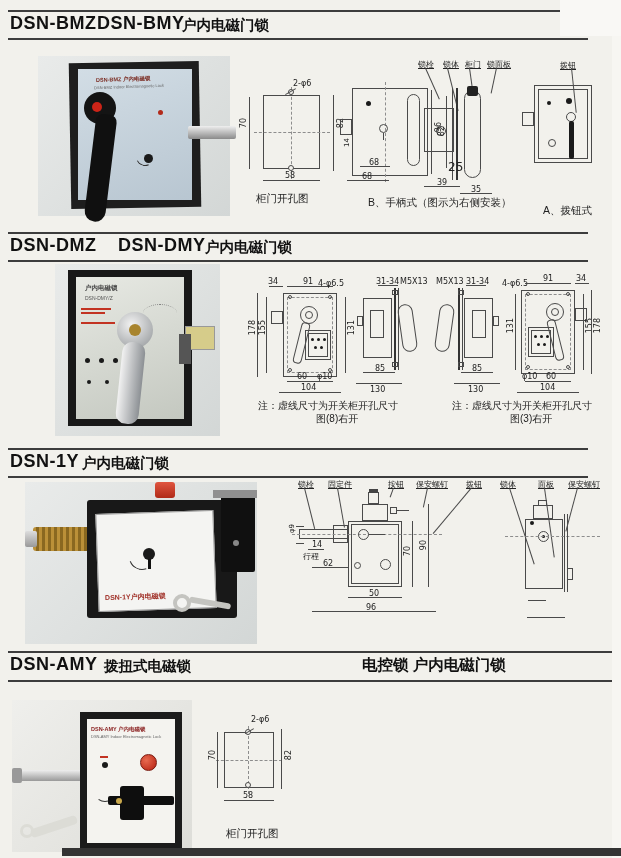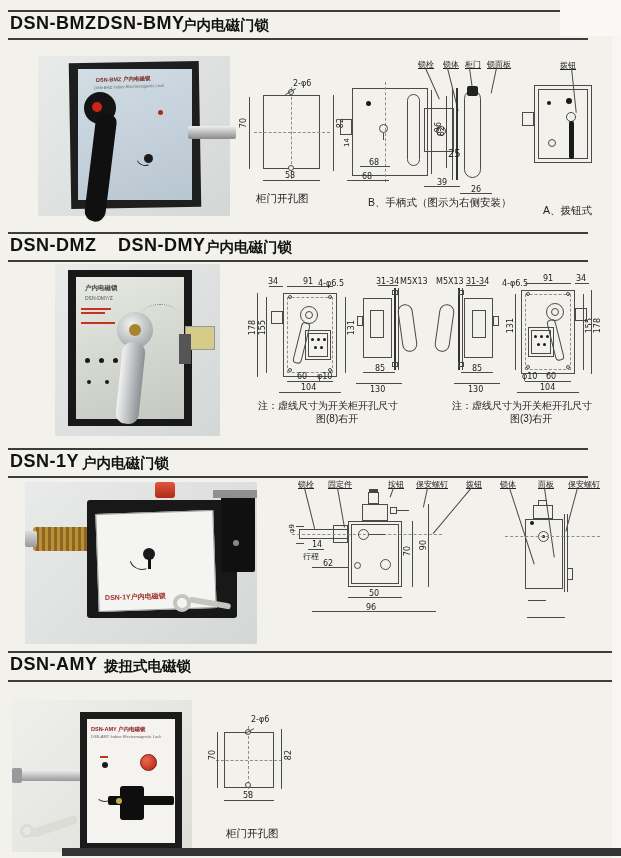--- a/index.html
+++ b/index.html
@@ -92,25 +92,25 @@
   <div class="lnl" style="left:470px;top:68px;width:24px;transform:rotate(82deg)"></div>
   <div class="lnl" style="left:497px;top:68px;width:26px;transform:rotate(102deg)"></div>
   <div class="bx" style="left:424px;top:108px;width:30px;height:44px"></div>
   <div class="ln" style="left:452px;top:88px;width:1px;height:92px"></div>
   <div class="ln" style="left:456px;top:88px;width:2px;height:92px;background:#333"></div>
   <div class="cir" style="left:436px;top:126px;width:10px;height:10px"></div>
   <div class="bx" style="left:464px;top:90px;width:17px;height:88px;border-radius:9px"></div>
   <div class="abs" style="left:467px;top:86px;width:11px;height:10px;background:#222;border-radius:2px"></div>
   <div class="ln" style="left:446px;top:96px;width:1px;height:72px"></div>
   <div class="dim vdim" style="left:437px;top:126px">82</div>
-  <div class="dim" style="left:448px;top:148px;font-size:10px">25</div>
+  <div class="dim" style="left:448px;top:160px;font-size:12px">25</div>
   <div class="ln" style="left:424px;top:186px;width:36px;height:1px"></div>
   <div class="dim" style="left:437px;top:178px">39</div>
   <div class="ln" style="left:460px;top:193px;width:32px;height:1px"></div>
-  <div class="dim" style="left:471px;top:185px">26</div>
+  <div class="dim" style="left:471px;top:185px">35</div>
   <div class="cap" style="left:368px;top:196px">B、手柄式（图示为右侧安装）</div>
 
   <div class="bx" style="left:534px;top:85px;width:58px;height:78px"></div>
   <div class="bx" style="left:538px;top:89px;width:50px;height:70px"></div>
   <div class="bx" style="left:522px;top:112px;width:12px;height:14px"></div>
   <div class="dot" style="left:547px;top:101px;width:4px;height:4px"></div>
   <div class="dot" style="left:566px;top:98px;width:6px;height:6px"></div>
   <div class="cir" style="left:548px;top:139px;width:8px;height:8px"></div>
   <div class="cir" style="left:566px;top:112px;width:10px;height:10px"></div>
   <div class="abs" style="left:569px;top:121px;width:5px;height:38px;background:#1a1a1a;border-radius:2px"></div>
@@ -329,20 +329,21 @@
   <div class="ln" style="left:564px;top:514px;width:1px;height:78px"></div>
   <div class="ln" style="left:567px;top:514px;width:1px;height:78px"></div>
   <div class="bx" style="left:567px;top:568px;width:6px;height:12px"></div>
   <div class="dot" style="left:530px;top:521px;width:4px;height:4px"></div>
   <div class="ln" style="left:528px;top:600px;width:18px;height:1px"></div>
   <div class="ln" style="left:527px;top:617px;width:38px;height:1px"></div>
 
   <div class="rule" style="left:8px;top:651px;width:604px"></div>
   <div class="men" style="left:10px;top:654px">DSN-AMY</div>
   <div class="mcn" style="left:104px;top:657px">拨扭式电磁锁</div>
+  <div class="mcn" style="left:362px;top:655px;font-size:15.5px">电控锁 户内电磁门锁</div>
   <div class="rule" style="left:8px;top:680px;width:604px"></div>
 
   <div class="photo" style="left:12px;top:700px;width:180px;height:152px;background:linear-gradient(135deg,#efefec,#ddddd8)">
     <div class="abs" style="left:5px;top:70px;width:70px;height:11px;background:linear-gradient(#eee,#999);border-radius:5px"></div>
     <div class="abs" style="left:0;top:68px;width:10px;height:15px;background:#999;border-radius:2px"></div>
     <div class="abs" style="left:18px;top:122px;width:48px;height:9px;background:#dcdcd6;border-radius:4px;transform:rotate(-18deg)"></div>
     <div class="cir" style="left:8px;top:124px;width:14px;height:14px;border:3px solid #dcdcd6"></div>
     <div class="abs" style="left:68px;top:12px;width:102px;height:138px;background:#1b1b1b"></div>
     <div class="abs" style="left:75px;top:19px;width:88px;height:124px;background:#f4f3ef"></div>
     <div class="abs" style="left:79px;top:26px;font-size:5.5px;font-weight:bold;color:#8a2020">DSN-AMY 户内电磁锁</div>

